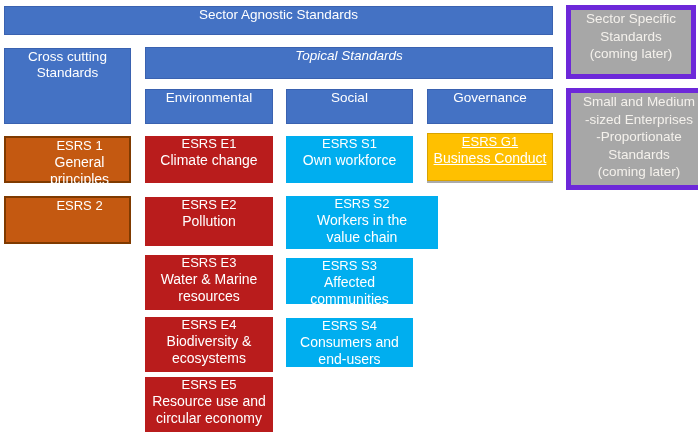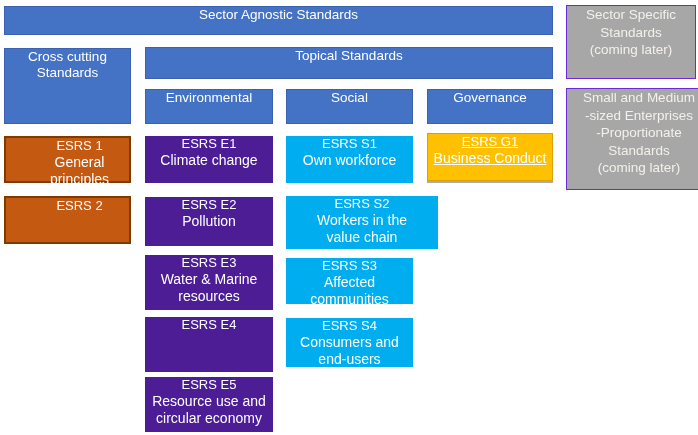--- a/index.html
+++ b/index.html
@@ -19,36 +19,36 @@
     align-items: center;
     justify-content: flex-start;
     text-align: center;
     color: #ffffff;
     white-space: pre-line;
     line-height: 1.22;
   }
   .blue   { background: #4472C4; border: 1px solid #3citeA62B0; }
   .blue   { background: #4472C4; border: 1px solid #3A62B0; }
   .orange { background: #C45911; border: 2px solid #7F3A00; padding-left: 24px; }
-  .teal   { background: #4c1d95; border: none; }
+  .teal   { background: #b91c1c; border: none; }
   .cyan   { background: #00AEEF; border: none; }
   .yellow { background: #FFC000; border: 1px solid #D8A300; box-shadow: 0 2px 0 #ABABAB; }
-  .gray   { background: #A7A7A7; border: 1px solid #6d28d9; color: #F4F1EC; }
+  .gray   { background: #A7A7A7; border: 5px solid #6d28d9; color: #F4F1EC; }
 
   .banner-text  { font-size: 13.5px; }
   .header-text  { font-size: 13.5px; }
   .note-text    { font-size: 13.5px; line-height: 1.3; }
   .card .code   { font-size: 13px;   line-height: 1.25; }
   .card .label  { font-size: 14px;   line-height: 1.2; white-space: pre-line; padding: 0 2px; }
 
   
   #sector-agnostic { left: 4px;   top: 6px;  width: 549px; height: 29px; }
   #sector-specific { left: 566px; top: 5px;  width: 130px; height: 74px; }
   #cross-cutting   { left: 4px;   top: 48px; width: 127px; height: 76px; }
-  #topical         { left: 145px; top: 47px; width: 408px; height: 32px; }
+  #topical         { left: 145px; top: 47px; width: 408px; height: 32px; font-style: italic; }
   #env-header      { left: 145px; top: 89px; width: 128px; height: 35px; }
   #social-header   { left: 286px; top: 89px; width: 127px; height: 35px; }
   #gov-header      { left: 427px; top: 89px; width: 126px; height: 35px; }
   #sme             { left: 566px; top: 88px; width: 146px; height: 102px; }
 
   
   #cc0 { left: 4px;   top: 136px; width: 127px; height: 47px; }
   #cc1 { left: 4px;   top: 196px; width: 127px; height: 48px; }
   #e0  { left: 145px; top: 136px; width: 128px; height: 47px; }
   #e1  { left: 145px; top: 197px; width: 128px; height: 49px; }
@@ -125,20 +125,22 @@
   </div>
 
   <div class="box teal card" id="e2">
     <div class="code">ESRS E3</div>
     <div class="label">Water &amp; Marine
 resources</div>
   </div>
 
   <div class="box teal card" id="e3">
     <div class="code">ESRS E4</div>
+    <div class="label">Biodiversity &amp;
+ecosystems</div>
   </div>
 
   <div class="box teal card" id="e4">
     <div class="code">ESRS E5</div>
     <div class="label">Resource use and
 circular economy</div>
   </div>
 
   <div class="box cyan card" id="s0">
     <div class="code">ESRS S1</div>

